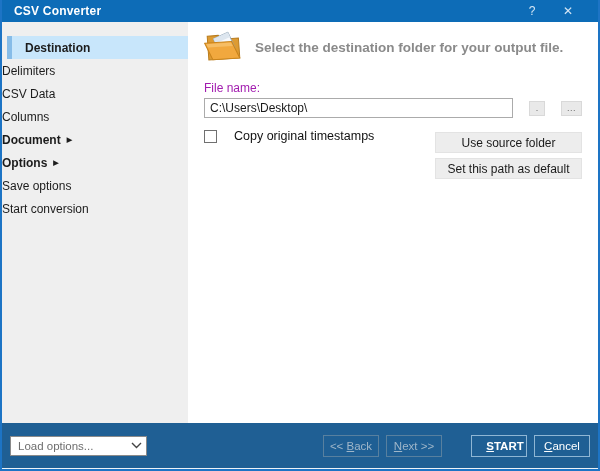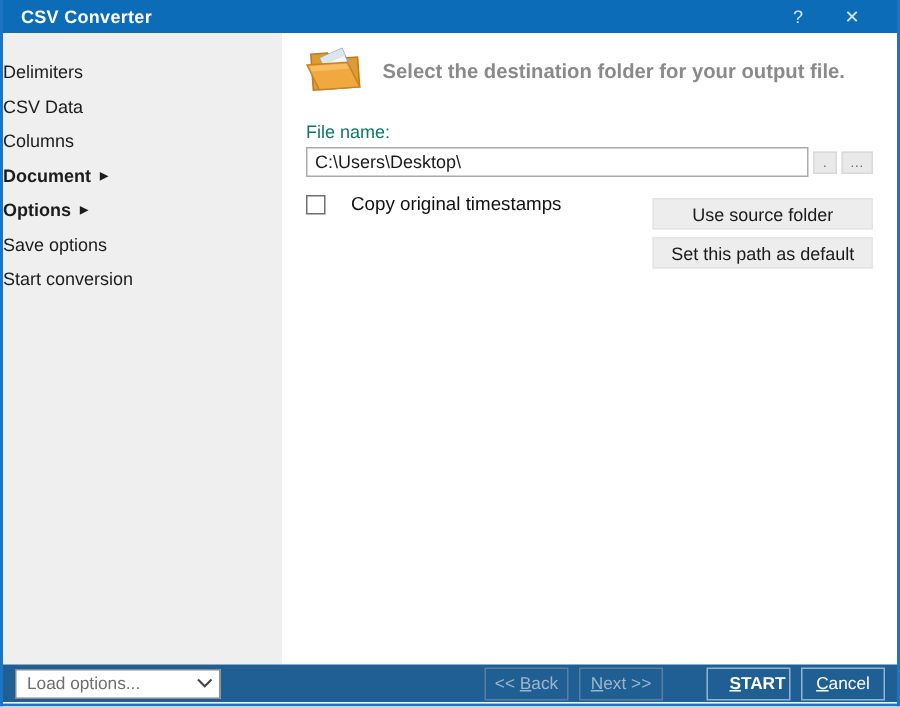--- a/index.html
+++ b/index.html
@@ -48,22 +48,22 @@
     margin-left: 5px;
     padding-left: 13px;
   }
 
   .main { flex: 1; background: #fff; padding: 8px 16px 0 16px; min-width: 0; }
 
   .hdr { display: flex; align-items: center; gap: 11px; margin-bottom: 17px; }
   .folder-icon { width: 40px; height: 34px; transform: rotate(-4deg); flex-shrink: 0; }
   .hdr-text { font-size: 13.5px; font-weight: bold; color: #8a8a8a; }
 
-  .field-label { font-size: 12px; color: #0f766e; margin-bottom: 3px; }
-  .input-row { display: flex; align-items: center; gap: 3px; }
+  .field-label { font-size: 12px; color: #a21caf; margin-bottom: 3px; }
+  .input-row { display: flex; align-items: center; gap: 16px; }
   .path-input {
     flex: 1; height: 20px; border: 1px solid #ababab;
     padding: 0 5px; font-size: 12px; color: #1a1a1a;
     font-family: "Liberation Sans", sans-serif; outline: none; min-width: 0;
   }
   .mini-btn {
     height: 15px; background: #e9e9e9; border: 1px solid #d9d9d9;
     color: #666; font-size: 9px; line-height: 1;
     display: flex; align-items: center; justify-content: center;
     font-family: "Liberation Sans", sans-serif; cursor: default;
@@ -78,21 +78,21 @@
   .btn-stack { margin-left: auto; width: 147px; display: flex; flex-direction: column; gap: 5px; margin-top: 5px; }
   .flat-btn {
     height: 21px; width: 100%;
     background: #ededed; border: 1px solid #e3e3e3;
     font-size: 12px; color: #1a1a1a;
     font-family: "Liberation Sans", sans-serif; cursor: default;
   }
 
   
   .footer {
-    height: 26px; flex-shrink: 0;
+    height: 46px; flex-shrink: 0;
     background: #1f5f94;
     display: flex; align-items: center;
     padding: 0 8px;
     border-bottom: 1px solid #ecf2f7;
   }
   .dropdown {
     width: 137px; height: 20px;
     background: #fff; border: 1px solid #8a8a8a;
     display: flex; align-items: center;
     padding: 0 4px 0 7px;
@@ -121,20 +121,23 @@
     <span class="title">CSV Converter</span>
     <div class="tb-controls">
       <span class="tb-btn">?</span>
       <span class="tb-btn">✕</span>
     </div>
   </div>
 
   <div class="content">
 
     <div class="sidebar">
+      <div class="nav-item selected">
+        <span>Destination</span>
+      </div>
       <div class="nav-item">
         <span>Delimiters</span>
       </div>
       <div class="nav-item">
         <span>CSV Data</span>
       </div>
       <div class="nav-item">
         <span>Columns</span>
       </div>
       <div class="nav-item bold">

